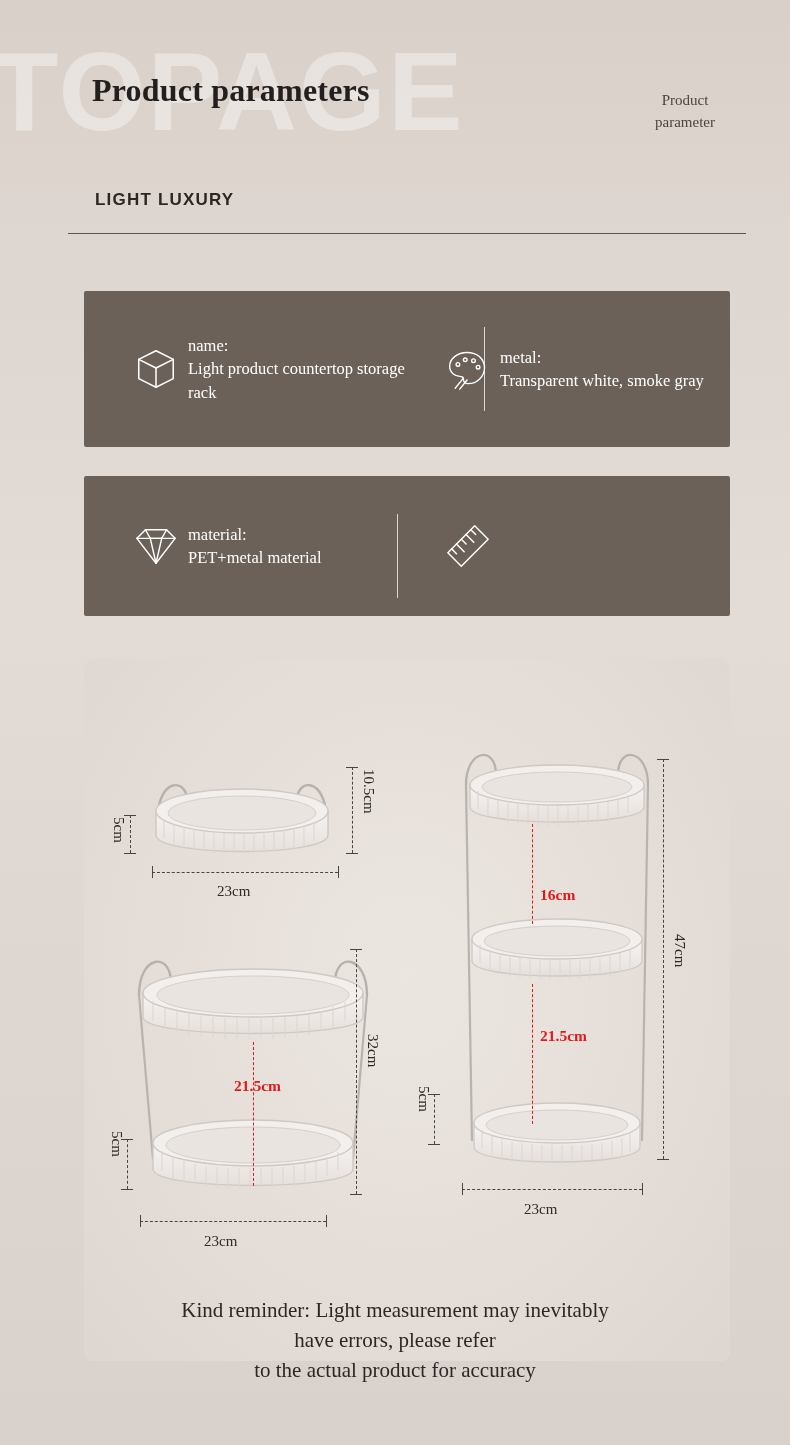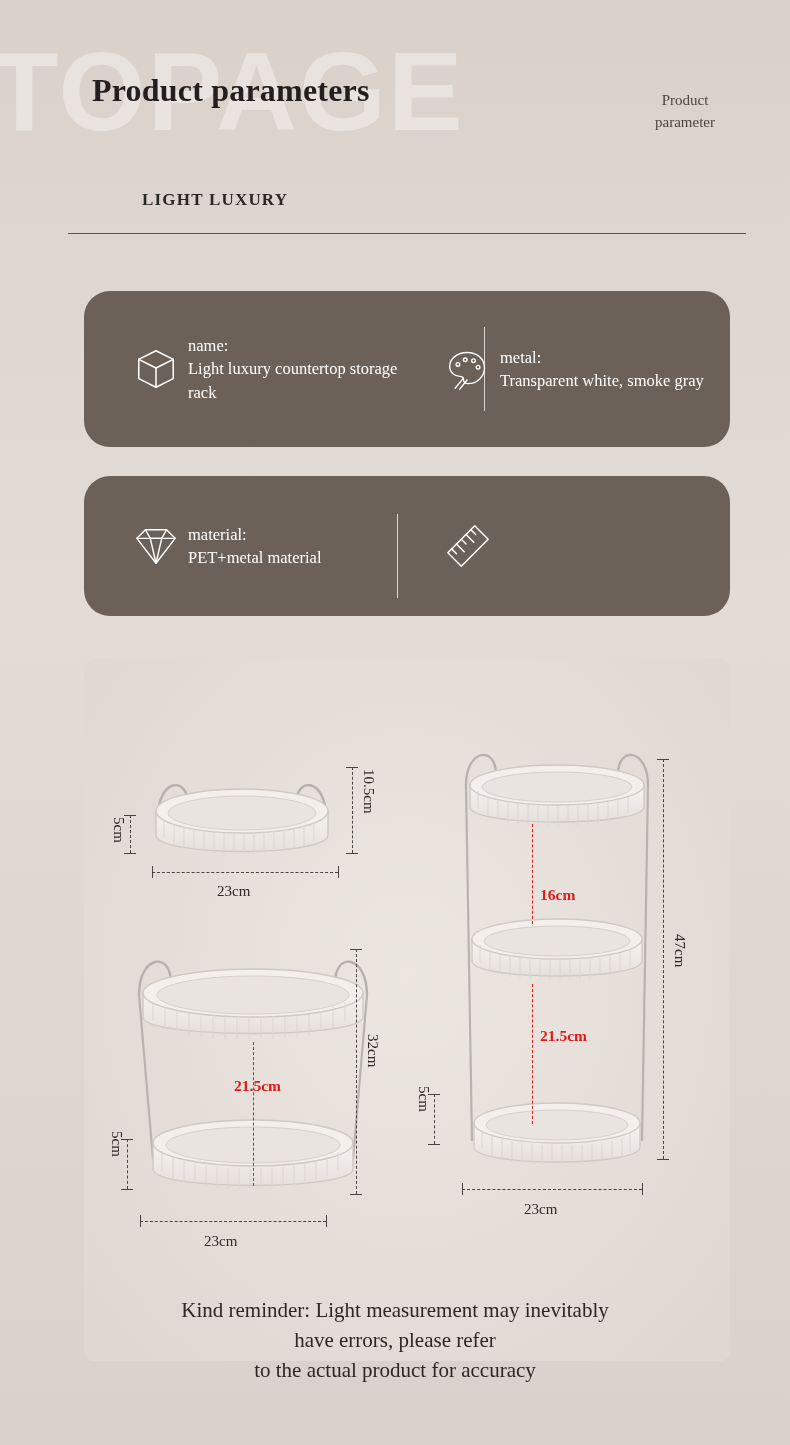--- a/index.html
+++ b/index.html
@@ -51,43 +51,42 @@
     width: 130px;
     text-align: center;
     font-size: 15px;
     color: #4c4441;
     line-height: 1.45;
   }
   .subtitle {
     position: absolute;
     left: 95px;
     top: 190px;
-    font-family: Liberation Serif, serif;
+    font-family: Liberation Sans, sans-serif;
     font-weight: bold;
     font-size: 17px;
     letter-spacing: 1.2px;
     color: #2b2725;
-    margin-left: 47px;
   }
   .divider {
     position: absolute;
     left: 68px;
     top: 233px;
     width: 678px;
     height: 1px;
     background: #5b5450;
   }
 
   
   .card {
     position: absolute;
     left: 84px;
     width: 646px;
     background: #6b6158;
-    border-radius: 26px;
+    border-radius: 2px;
   }
   .card-1 { top: 291px; height: 156px; }
   .card-2 { top: 476px; height: 140px; }
 
   .card-col {
     position: absolute;
     top: 0;
     height: 100%;
     display: flex;
     align-items: center;
@@ -191,21 +190,21 @@
   <div class="card-col" style="left:40px; width:300px;">
     <div class="icon-wrap">
       <svg width="46" height="46" viewBox="0 0 48 48" fill="none" stroke="#ffffff" stroke-width="1.6" stroke-linejoin="round" stroke-linecap="round">
         <path d="M24 5 L42 14 L42 34 L24 43 L6 34 L6 14 Z"></path>
         <path d="M6 14 L24 23 L42 14"></path>
         <path d="M24 23 L24 43"></path>
       </svg>
     </div>
     <div class="card-text">
       <span class="k">name:</span>
-      <span class="v">Light luxury countertop storage rack</span>
+      <span class="v">Light product countertop storage rack</span>
     </div>
   </div>
   <div class="card-sep" style="left:400px; top:36px; height:84px;"></div>
   <div class="card-col" style="left:352px; width:290px;">
     <div class="icon-wrap">
       <svg width="46" height="44" viewBox="0 0 50 48" fill="none" stroke="#ffffff" stroke-width="1.5" stroke-linejoin="round" stroke-linecap="round">
         <path d="M24 6C13 6 5 13 5 21c0 7 6 11 11 11 3 0 4 1 4 3 0 3 2 5 5 5 10 0 18-8 18-17C43 13 35 6 24 6Z"></path>
         <circle cx="14" cy="19" r="2"></circle>
         <circle cx="22" cy="14" r="2"></circle>
         <circle cx="31" cy="15" r="2"></circle>

